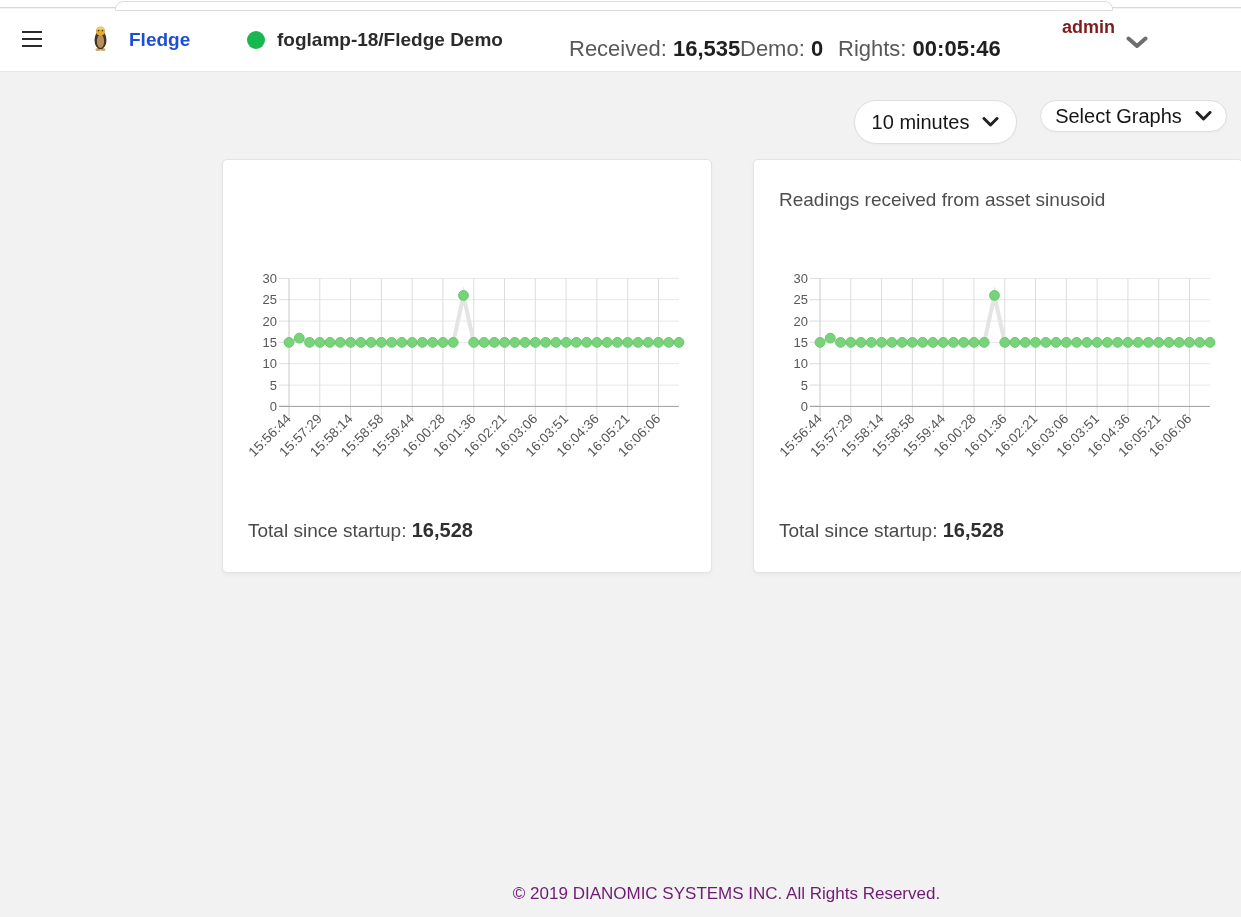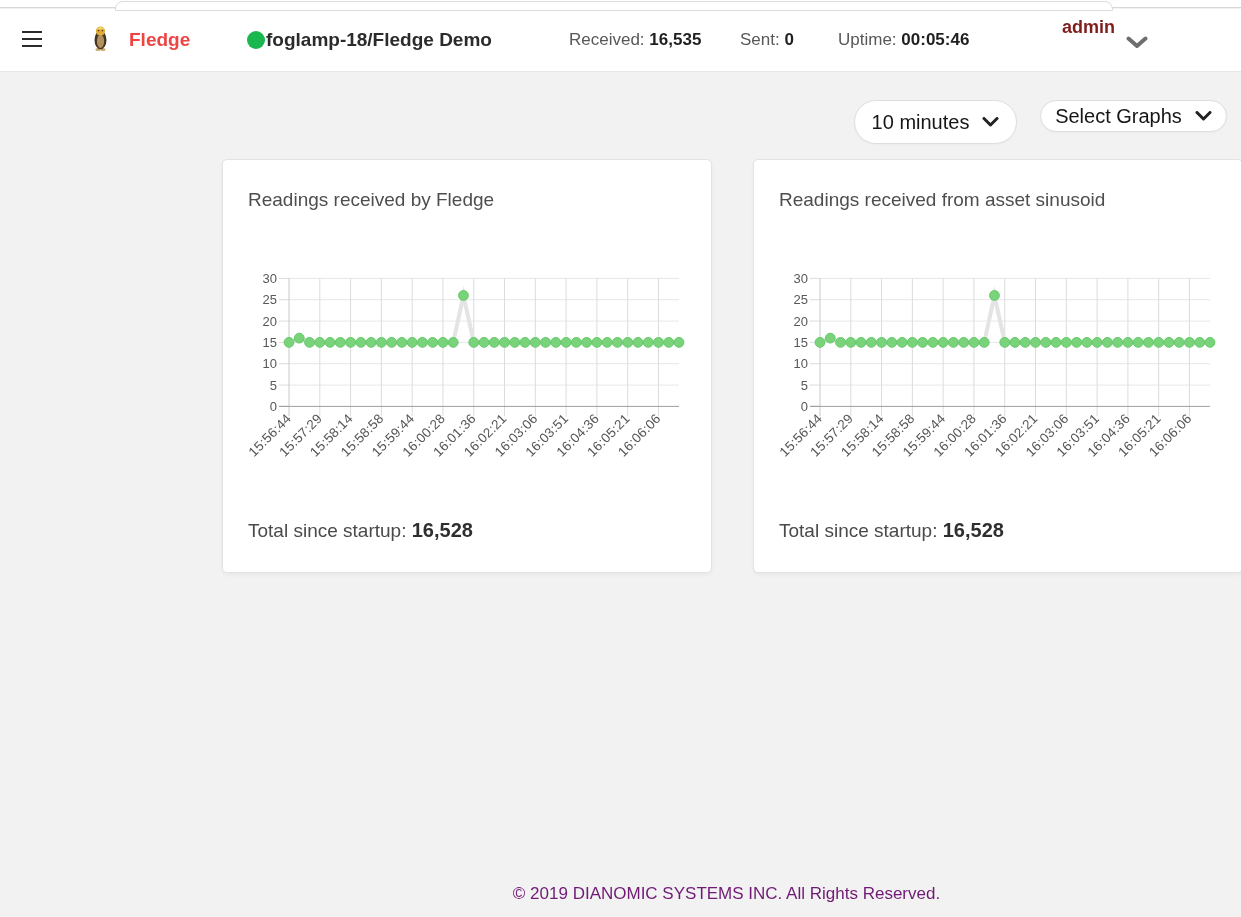--- a/index.html
+++ b/index.html
@@ -8,24 +8,24 @@
 
   
   .top-strip { position:absolute; top:0; left:0; width:1241px; height:8px; background:#fff; border-bottom:1px solid #d8d8d8; z-index:5; }
   .top-rounded-box { position:absolute; top:1px; left:115px; width:998px; height:10px; background:#fff; border:1px solid #dcdcdc; border-radius:8px 8px 0 0; }
 
   
   .header { position:absolute; top:9px; left:0; width:1241px; height:63px; background:#fff; border-bottom:1px solid #e8e8e8; z-index:4; }
   .hamburger { position:absolute; left:22px; top:22px; width:20px; height:16px; display:flex; flex-direction:column; justify-content:space-between; cursor:pointer; }
   .hamburger span { display:block; width:20px; height:2px; background:#2b2b2b; }
   .logo { position:absolute; left:94px; top:17px; width:13px; height:25px; }
-  .brand { position:absolute; left:129px; top:20px; font-size:19px; font-weight:bold; color:#ef4444; line-height:22px; }
+  .brand { position:absolute; left:129px; top:20px; font-size:19px; font-weight:bold; color:#1d4ed8; line-height:22px; }
   .status-dot { position:absolute; left:247px; top:22px; width:18px; height:18px; border-radius:50%; }
-  .service-name { position:absolute; left:266px; top:20px; font-size:19px; font-weight:bold; color:#2b2b2b; line-height:22px; }
-  .stat { position:absolute; top:21px; font-size:17px; color:#585858; line-height:20px; }
+  .service-name { position:absolute; left:277px; top:20px; font-size:19px; font-weight:bold; color:#2b2b2b; line-height:22px; }
+  .stat { position:absolute; top:30px; font-size:22px; color:#585858; line-height:20px; }
   .stat b { color:#1f1f1f; font-weight:bold; }
   .stat-received { left:569px; }
   .stat-sent { left:740px; }
   .stat-uptime { left:838px; }
   .user-menu { position:absolute; left:1062px; top:8px; font-size:18px; font-weight:bold; color:#7f1d1d; line-height:21px; cursor:pointer; }
   .user-chevron { position:absolute; left:1126px; top:27px; }
 
   
   .pill-btn { position:absolute; background:#fff; border:1px solid #dedede; border-radius:22px; display:flex; align-items:center; justify-content:center; gap:13px; font-size:20px; color:#161616; cursor:pointer; box-shadow:0 1px 2px rgba(0,0,0,0.03); }
   .btn-time { left:854px; top:100px; width:163px; height:44px; }
@@ -63,22 +63,22 @@
     <circle cx="6.5" cy="5" r="4.6" fill="#e2ab35"></circle>
     <path d="M 2.4 3.6 A 4.6 4.6 0 0 1 10.6 3.6 Z" fill="#f4d36a"></path>
     <circle cx="4.6" cy="4.6" r="0.8" fill="#4a3a1a"></circle>
     <circle cx="8.4" cy="4.6" r="0.8" fill="#4a3a1a"></circle>
   </svg>
   <div class="brand">Fledge</div>
   <div class="status-dot" style="background: rgb(25, 183, 80);"></div>
   <div class="service-name">foglamp-18/Fledge Demo</div>
 
   <div class="stat stat-received"><span>Received:</span> <b>16,535</b></div>
-  <div class="stat stat-sent"><span>Sent:</span> <b>0</b></div>
-  <div class="stat stat-uptime"><span>Uptime:</span> <b>00:05:46</b></div>
+  <div class="stat stat-sent"><span>Demo:</span> <b>0</b></div>
+  <div class="stat stat-uptime"><span>Rights:</span> <b>00:05:46</b></div>
 
   <div class="user-menu">admin</div>
   <svg class="user-chevron" width="22" height="13" viewBox="0 0 22 13">
     <polyline points="2.5,2.5 11,10 19.5,2.5" fill="none" stroke="#6e6e6e" stroke-width="4" stroke-linecap="round" stroke-linejoin="round"></polyline>
   </svg>
 </div>
 
 <button class="pill-btn btn-time">
   <span>10 minutes</span>
   <svg width="17" height="10" viewBox="0 0 17 10">
@@ -87,21 +87,20 @@
 </button>
 
 <button class="pill-btn btn-graphs">
   <span>Select Graphs</span>
   <svg width="17" height="10" viewBox="0 0 17 10">
     <polyline points="2,1.5 8.5,8 15,1.5" fill="none" stroke="#222" stroke-width="3" stroke-linecap="round" stroke-linejoin="round"></polyline>
   </svg>
 </button>
 
 <div class="card card-1">
-  <div class="card-title">Readings received by Fledge</div>
   <div class="chart-box"><svg width="489" height="248" viewBox="0 0 489 248">
         <line x1="56" y1="162.4" x2="66" y2="162.4" stroke="#9e9e9e" stroke-width="1"></line>
         <line x1="66" y1="141.06666666666666" x2="456" y2="141.06666666666666" stroke="#e7e7e7" stroke-width="1"></line>
         <line x1="56" y1="141.06666666666666" x2="66" y2="141.06666666666666" stroke="#dcdcdc" stroke-width="1"></line>
         <line x1="66" y1="119.73333333333335" x2="456" y2="119.73333333333335" stroke="#e7e7e7" stroke-width="1"></line>
         <line x1="56" y1="119.73333333333335" x2="66" y2="119.73333333333335" stroke="#dcdcdc" stroke-width="1"></line>
         <line x1="66" y1="98.4" x2="456" y2="98.4" stroke="#e7e7e7" stroke-width="1"></line>
         <line x1="56" y1="98.4" x2="66" y2="98.4" stroke="#dcdcdc" stroke-width="1"></line>
         <line x1="66" y1="77.06666666666668" x2="456" y2="77.06666666666668" stroke="#e7e7e7" stroke-width="1"></line>
         <line x1="56" y1="77.06666666666668" x2="66" y2="77.06666666666668" stroke="#dcdcdc" stroke-width="1"></line>

